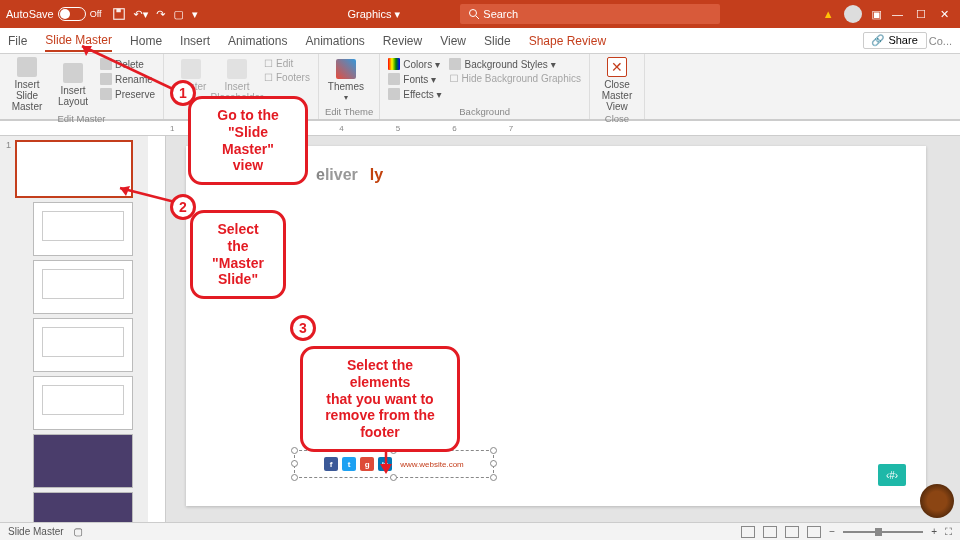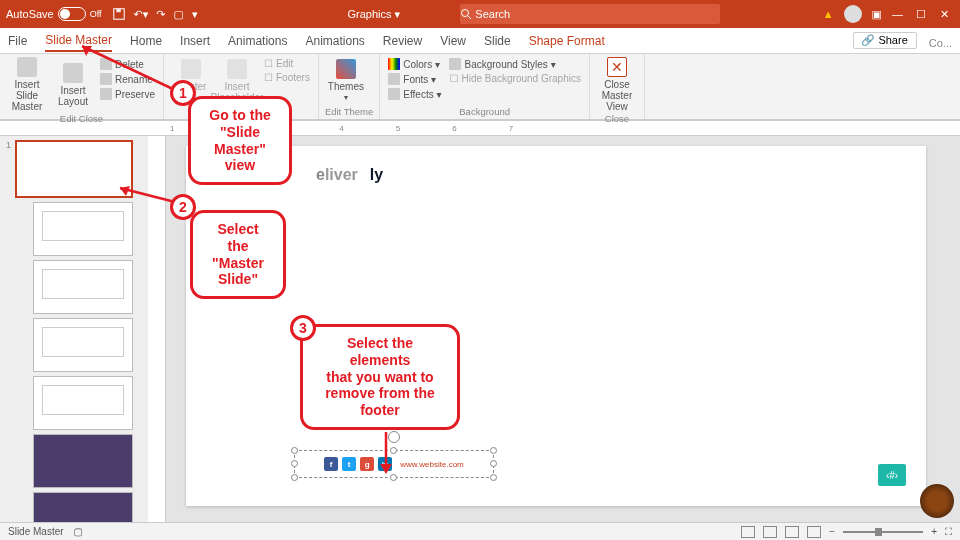--- a/index.html
+++ b/index.html
@@ -6,32 +6,32 @@
 body { width: 960px; height: 540px; background: #e8e8e8; overflow: hidden; position: relative; }
 
 
 .titlebar { height: 28px; background: #c43e1c; display: flex; align-items: center; padding: 0 6px; color: #fff; font-size: 11px; }
 .titlebar .autosave { display: flex; align-items: center; gap: 4px; }
 .titlebar .autosave-toggle { width: 28px; height: 14px; border: 1px solid #fff; border-radius: 8px; position: relative; }
 .titlebar .autosave-toggle::after { content: ''; position: absolute; left: 1px; top: 1px; width: 10px; height: 10px; border-radius: 50%; background: #fff; }
 .titlebar .qat { display: flex; gap: 8px; margin-left: 10px; align-items: center; }
 .titlebar .qat-icon { width: 14px; height: 14px; opacity: .9; }
 .titlebar .doc-title { margin-left: 150px; }
-.titlebar .search { margin-left: 60px; background: #d85a3a; width: 260px; height: 20px; border-radius: 2px; display: flex; align-items: center; padding: 0 0; gap: 4px; }
+.titlebar .search { margin-left: 60px; background: #d85a3a; width: 260px; height: 20px; border-radius: 2px; display: flex; align-items: center; padding: 0 8px; gap: 4px; }
 .titlebar .search input { background: transparent; border: none; color: #fff; font-size: 11px; width: 100%; outline: none; }
 .titlebar .search input::placeholder { color: #fff; }
 .titlebar .right { margin-left: auto; display: flex; gap: 10px; align-items: center; }
 .titlebar .win-btn { width: 14px; }
 
 
 .tabs { height: 26px; background: #fff; display: flex; align-items: center; padding: 0 8px; gap: 18px; font-size: 12px; border-bottom: 1px solid #d0d0d0; }
 .tabs .tab { color: #555; cursor: pointer; }
 .tabs .tab.active { color: #c43e1c; border-bottom: 2px solid #c43e1c; padding-bottom: 3px; margin-bottom: -4px; }
 .tabs .tab.shape { color: #c43e1c; }
-.tabs .right { margin-left: auto; display: flex; gap: 12px; align-items: flex-end; }
+.tabs .right { margin-left: auto; display: flex; gap: 2px; align-items: center; }
 .tabs .share { border: 1px solid #ccc; padding: 1px 8px; border-radius: 2px; font-size: 11px; }
 
 
 .ribbon { height: 66px; background: #f3f3f3; border-bottom: 1px solid #ccc; display: flex; font-size: 10px; color: #555; }
 .rgroup { border-right: 1px solid #ddd; padding: 3px 6px 2px; display: flex; flex-direction: column; }
 .rgroup .content { flex: 1; display: flex; gap: 4px; }
 .rgroup .label { text-align: center; font-size: 9.5px; color: #888; margin-top: 1px; }
 .rbtn-big { display: flex; flex-direction: column; align-items: center; justify-content: center; width: 42px; gap: 2px; text-align: center; line-height: 1.1; font-size: 10px; }
 .rbtn-big .ico { width: 20px; height: 20px; background: #d0d0d0; border-radius: 2px; }
 .rmini { display: flex; align-items: center; gap: 3px; font-size: 10px; padding: 1px 2px; white-space: nowrap; }
@@ -51,21 +51,21 @@
 .thumb.sub { margin-left: 18px; width: 100px; height: 54px; }
 .thumb.purple{background:#4a3d6b;}
 .thumb.purple2{background:#4a3d6b;}
 .thumb-inner{position:absolute;inset:8px 8px 14px 8px;border:1px solid #ccc;}
 
 .canvas-wrap { flex: 1; background: #e4e4e4; display: flex; position: relative; }
 .rulerv { width: 18px; background: #fff; border-right: 1px solid #ccc; }
 .canvas { flex: 1; position: relative; padding: 10px 20px; }
 .slide { background: #fff; width: 740px; height: 360px; position: relative; box-shadow: 0 1px 3px rgba(0,0,0,.2); }
 .slide-logo { position: absolute; top: 20px; left: 130px; font-size: 16px; font-weight: 600; }
-.slide-logo .ly { color: #0f172a; padding-left: 12px; }
+.slide-logo .ly { color: #c2410c; padding-left: 12px; }
 .footer-sel { position: absolute; bottom: 28px; left: 108px; width: 200px; height: 28px; border: 1px dashed #888; }
 .sel-handle{position:absolute;width:7px;height:7px;background:#fff;border:1px solid #888;border-radius:50%;}
 .h1{top:-4px;left:-4px;} .h2{top:-4px;left:50%;margin-left:-4px;} .h3{top:-4px;right:-4px;}
 .h4{top:50%;left:-4px;margin-top:-4px;} .h5{top:50%;right:-4px;margin-top:-4px;}
 .h6{bottom:-4px;left:-4px;} .h7{bottom:-4px;left:50%;margin-left:-4px;} .h8{bottom:-4px;right:-4px;}
 .rot-handle{position:absolute;top:-20px;left:50%;margin-left:-6px;width:12px;height:12px;border:1px solid #888;border-radius:50%;background:#fff;}
 .footer-icons { display:flex; gap:4px; align-items:center; height:100%; padding:0 4px; justify-content:center;}
 .social { width:14px;height:14px;border-radius:2px;color:#fff;font-size:8px;display:flex;align-items:center;justify-content:center;font-weight:bold;}
 .fb{background:#3b5998;} .tw{background:#1da1f2;} .gp{background:#dd4b39;} .li{background:#0077b5;}
 .site{font-size:8px;color:#c43e1c;margin-left:4px;}
@@ -126,21 +126,21 @@
 <div class="tabs">
   <span class="tab">File</span>
   <span class="tab active">Slide Master</span>
   <span class="tab">Home</span>
   <span class="tab">Insert</span>
   <span class="tab">Animations</span>
   <span class="tab">Animations</span>
   <span class="tab">Review</span>
   <span class="tab">View</span>
   <span class="tab">Slide</span>
-  <span class="tab shape">Shape Format</span>
+  <span class="tab shape">Shape Review</span>
   <div class="right">
     <span class="share">🔗 <span>Share</span></span>
     <span style="font-size:11px;color:#888">Co...</span>
   </div>
 </div>
 
 <div class="ribbon">
   <div class="rgroup">
     <div class="content">
       <div class="rbtn-big">
@@ -161,21 +161,21 @@
         <div class="rmini">
             <div class="ico"></div>
             <span>Rename</span>
           </div>
         <div class="rmini">
             <div class="ico"></div>
             <span>Preserve</span>
           </div>
       </div>
     </div>
-    <div class="label">Edit Close</div>
+    <div class="label">Edit Master</div>
   </div>
   <div class="rgroup">
     <div class="content">
       <div class="rbtn-big" style="opacity:.5">
           <div class="ico"></div>
           <span style="white-space:pre-line">Master
 La...</span>
         </div>
       <div class="rbtn-big" style="opacity:.5">
           <div class="ico"></div>
@@ -320,38 +320,38 @@
     <div class="view-btn"></div>
     <div class="view-btn"></div>
     <span>−</span>
     <div class="zoom-slider"></div>
     <span>+</span>
     <span>⛶</span>
   </div>
 </div>
 
 <div class="step-num" style="top:80px;left:170px">1</div>
-<div class="callout" style="top:96px;left:188px;width:104px;white-space:pre-line">Go to the
+<div class="callout" style="top:96px;left:188px;width:120px;white-space:pre-line">Go to the
 "Slide Master"
 view</div>
 <svg class="arrow" style="top:40px;left:70px" width="110" height="60">
     <line x1="105" y1="50" x2="12" y2="6" stroke="#e31b23" stroke-width="2.5"></line>
     <polygon points="12,6 22,6 16,16" fill="#e31b23"></polygon>
   </svg>
 
 <div class="step-num" style="top:194px;left:170px">2</div>
 <div class="callout" style="top:210px;left:190px;width:96px;white-space:pre-line">Select the
 "Master Slide"</div>
 <svg class="arrow" style="top:180px;left:110px" width="70" height="30">
     <line x1="65" y1="22" x2="10" y2="8" stroke="#e31b23" stroke-width="2.5"></line>
     <polygon points="10,8 20,6 16,16" fill="#e31b23"></polygon>
   </svg>
 
 <div class="step-num" style="top:315px;left:290px">3</div>
-<div class="callout" style="top:324px;left:300px;width:160px;white-space:pre-line">Select the elements
+<div class="callout" style="top:346px;left:300px;width:160px;white-space:pre-line">Select the elements
 that you want to
 remove from the
 footer</div>
 <svg class="arrow" style="top:430px;left:376px" width="20" height="46">
     <line x1="10" y1="2" x2="10" y2="38" stroke="#e31b23" stroke-width="2.5"></line>
     <polygon points="10,44 4,34 16,34" fill="#e31b23"></polygon>
   </svg>
 
 <div class="watermark">
     <div class="circ"></div>

